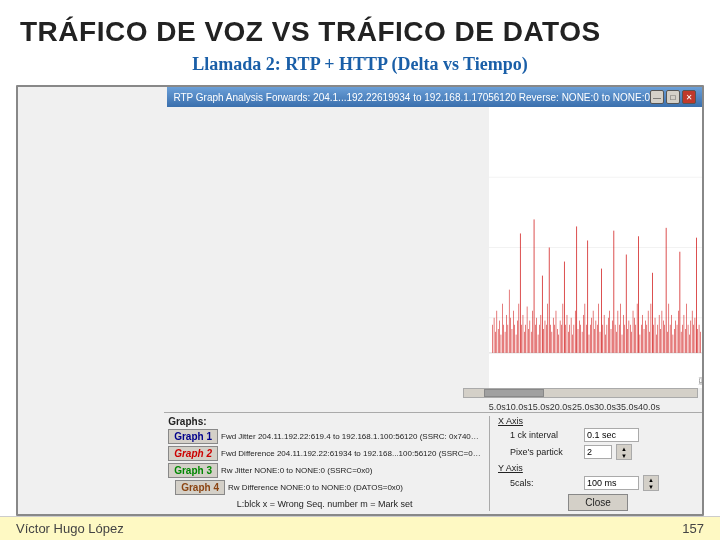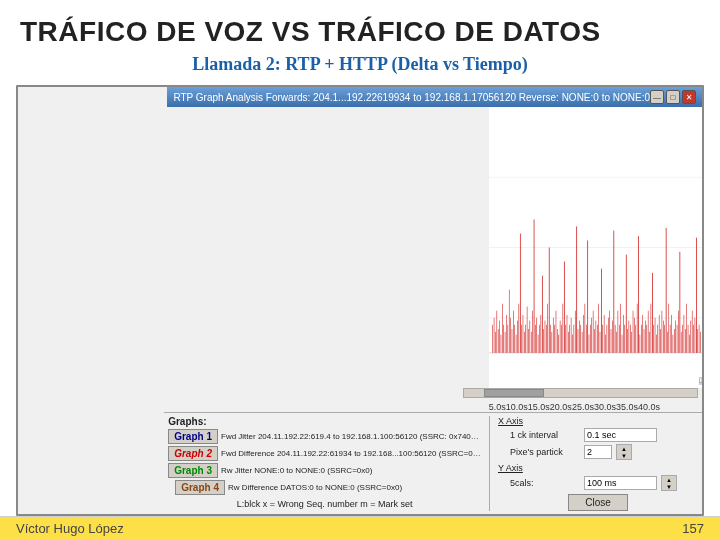--- a/index.html
+++ b/index.html
@@ -202,21 +202,21 @@
       font-size: 9px;
       color: #222;
       min-width: 70px;
     }
 
     .axis-field-input {
       font-size: 9px;
       border: 1px solid #aaa;
       background: #fff;
       padding: 0 2px;
-      width: 73px;
+      width: 55px;
       height: 14px;
     }
 
     .axis-spinner {
       display: flex;
       flex-direction: column;
       border: 1px solid #aaa;
       background: #fff;
     }
 
@@ -254,21 +254,21 @@
       cursor: pointer;
       color: #222;
     }
 
     .footer-bar {
       display: flex;
       justify-content: space-between;
       align-items: center;
       padding: 4px 16px;
       border-top: 1px solid #ccc;
-      background: #fde047;
+      background: #fef9c3;
     }
 
     .footer-author {
       font-size: 13px;
       color: #444;
     }
 
     .footer-page {
       font-size: 13px;
       color: #444;
@@ -525,21 +525,21 @@
             <span class="graph-desc">Fwd Difference 204.11.192.22:61934 to 192.168...100:56120 (SSRC=0x7F4D1A2F)</span>
           </div>
 
           <div class="graph-row-item">
             <button class="graph-color-btn graph3">Graph 3</button>
             <span class="graph-desc">Rw Jitter NONE:0 to NONE:0 (SSRC=0x0)</span>
           </div>
 
           <div class="graph-row-item">
             <button class="graph-color-btn graph4">Graph 4</button>
-            <span class="graph-desc">Rw Difference DATOS:0 to NONE:0 (SSRC=0x0)</span>
+            <span class="graph-desc">Rw Difference NONE:0 to NONE:0 (DATOS=0x0)</span>
           </div>
 
           <div class="legend-row">L:blck   x = Wrong Seq. number   m = Mark set</div>
         </div>
 
         <div style="width:1px; background:#aaa; margin: 0 4px;"></div>
 
         <div class="graphs-right axis-panel">
 
           <div class="axis-section">

